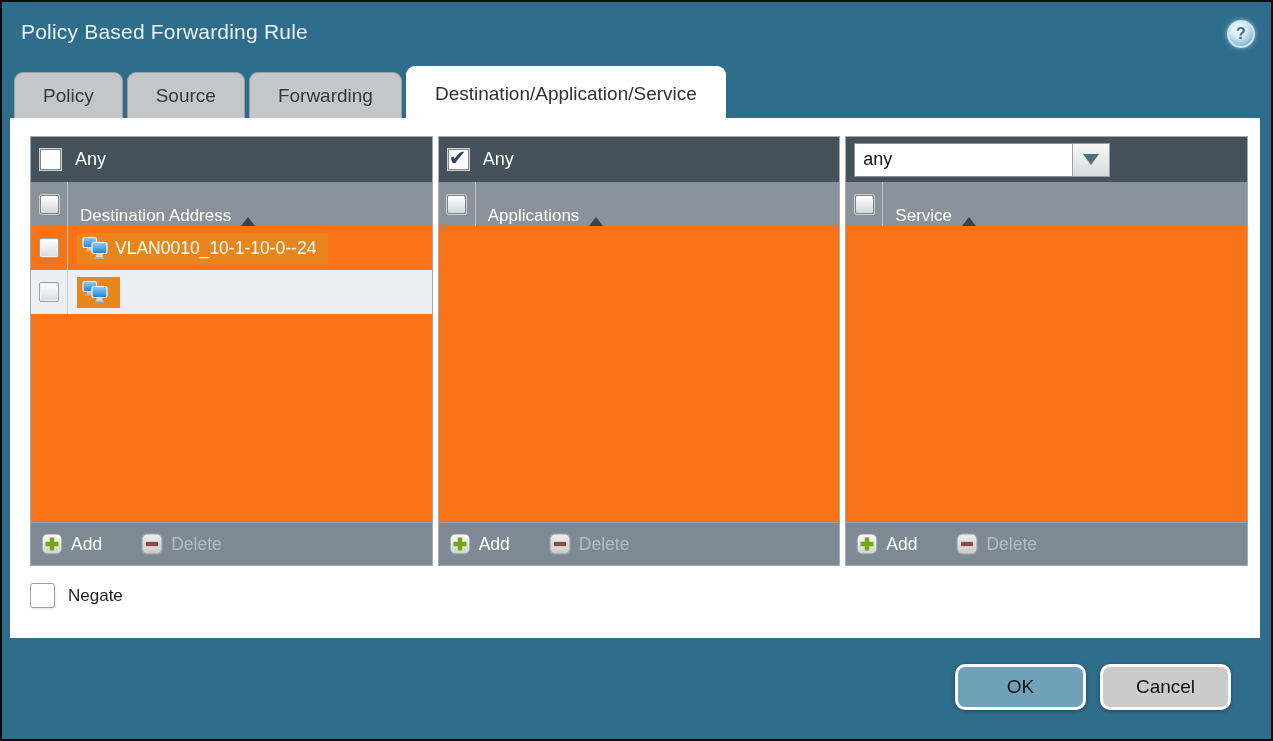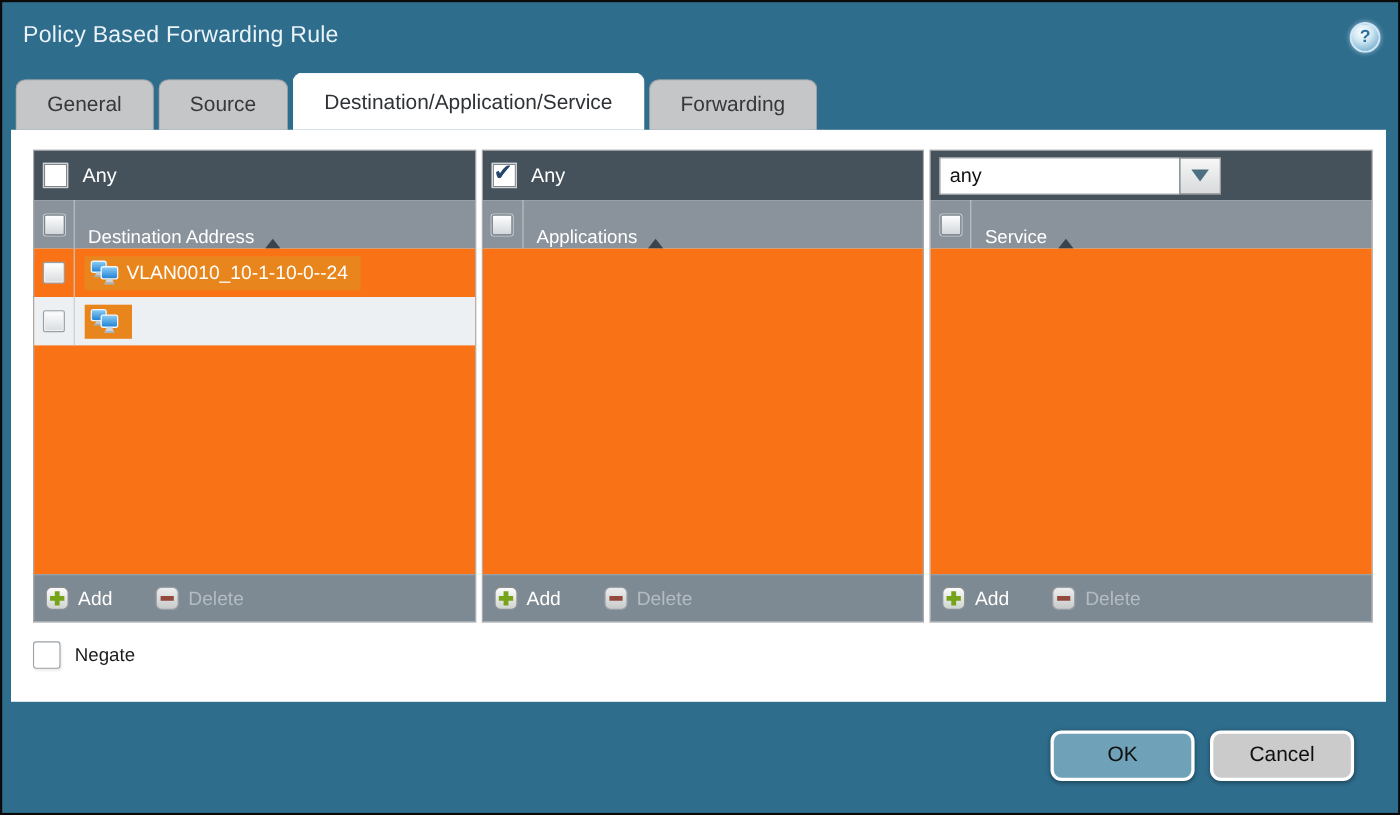--- a/index.html
+++ b/index.html
@@ -150,24 +150,24 @@
 </svg>
 
 <div class="screen">
 
   <div class="titlebar">
     <div class="title">Policy Based Forwarding Rule</div>
     <div class="help">?</div>
   </div>
 
   <div class="tabs">
-    <div class="tab">General</div>
+    <div class="tab">Policy</div>
     <div class="tab">Source</div>
+    <div class="tab">Forwarding</div>
     <div class="tab active">Destination/Application/Service</div>
-    <div class="tab">Forwarding</div>
   </div>
 
   <div class="content">
     <div class="panels">
 
       <div class="panel">
         <div class="panel-top">
           <span class="cb-lg"></span>
           <span class="any-label">Any</span>
         </div>

